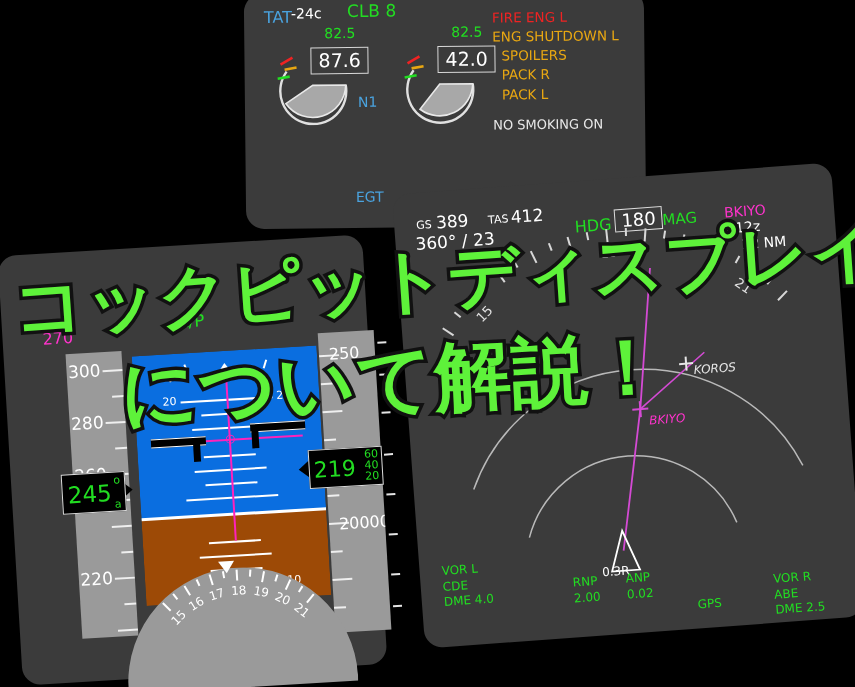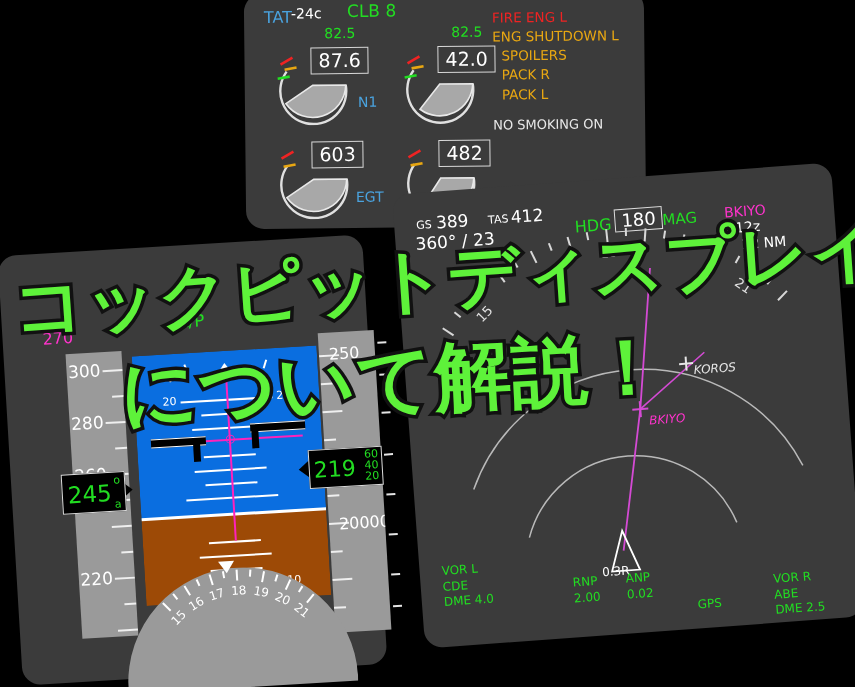--- a/index.html
+++ b/index.html
@@ -193,39 +193,21 @@
           <path d="M 40 40 L 73 40 A 33 33 0 0 1 20 65 Z" fill="#a8a8a8" stroke="#e8e8e8" stroke-width="1.6"></path>
           <line x1="8" y1="19" x2="20" y2="12" stroke="#ef2323" stroke-width="2.6"></line>
           <line x1="12" y1="24" x2="24" y2="22" stroke="#e8a712" stroke-width="2.6"></line>
           <line x1="5" y1="33" x2="17" y2="31" stroke="#22dd22" stroke-width="2.6"></line>
         </svg>
         <span class="box">42.0</span>
       </div>
 
       <span class="glabel" id="lbl-n1">N1</span>
 
-      <div class="gauge" id="g-egtl">
-        <svg class="dial" viewBox="0 0 80 80">
-          <path d="M 14 26 A 33 33 0 1 0 73 40" fill="none" stroke="#e0e0e0" stroke-width="2.4"></path>
-          <path d="M 40 40 L 73 40 A 33 33 0 0 1 13 58 Z" fill="#a8a8a8" stroke="#e8e8e8" stroke-width="1.6"></path>
-          <line x1="8" y1="19" x2="20" y2="12" stroke="#ef2323" stroke-width="2.6"></line>
-          <line x1="10" y1="27" x2="22" y2="25" stroke="#e8a712" stroke-width="2.6"></line>
-        </svg>
-        <span class="box">603</span>
-      </div>
-
-      <div class="gauge" id="g-egtr">
-        <svg class="dial" viewBox="0 0 80 80">
-          <path d="M 14 26 A 33 33 0 1 0 73 40" fill="none" stroke="#e0e0e0" stroke-width="2.4"></path>
-          <path d="M 40 40 L 73 40 A 33 33 0 0 1 22 67 Z" fill="#a8a8a8" stroke="#e8e8e8" stroke-width="1.6"></path>
-          <line x1="8" y1="19" x2="20" y2="12" stroke="#ef2323" stroke-width="2.6"></line>
-          <line x1="10" y1="27" x2="22" y2="25" stroke="#e8a712" stroke-width="2.6"></line>
-        </svg>
-        <span class="box">482</span>
-      </div>
+
 
       <span class="glabel" id="lbl-egt">EGT</span>
 
       <div class="e-msgs">
         <div class="e-msg warn">FIRE ENG L</div>
         <div class="e-msg caut">ENG SHUTDOWN L</div>
         <div class="e-msg ind">SPOILERS</div>
         <div class="e-msg ind">PACK R</div>
         <div class="e-msg ind">PACK L</div>
       </div>

